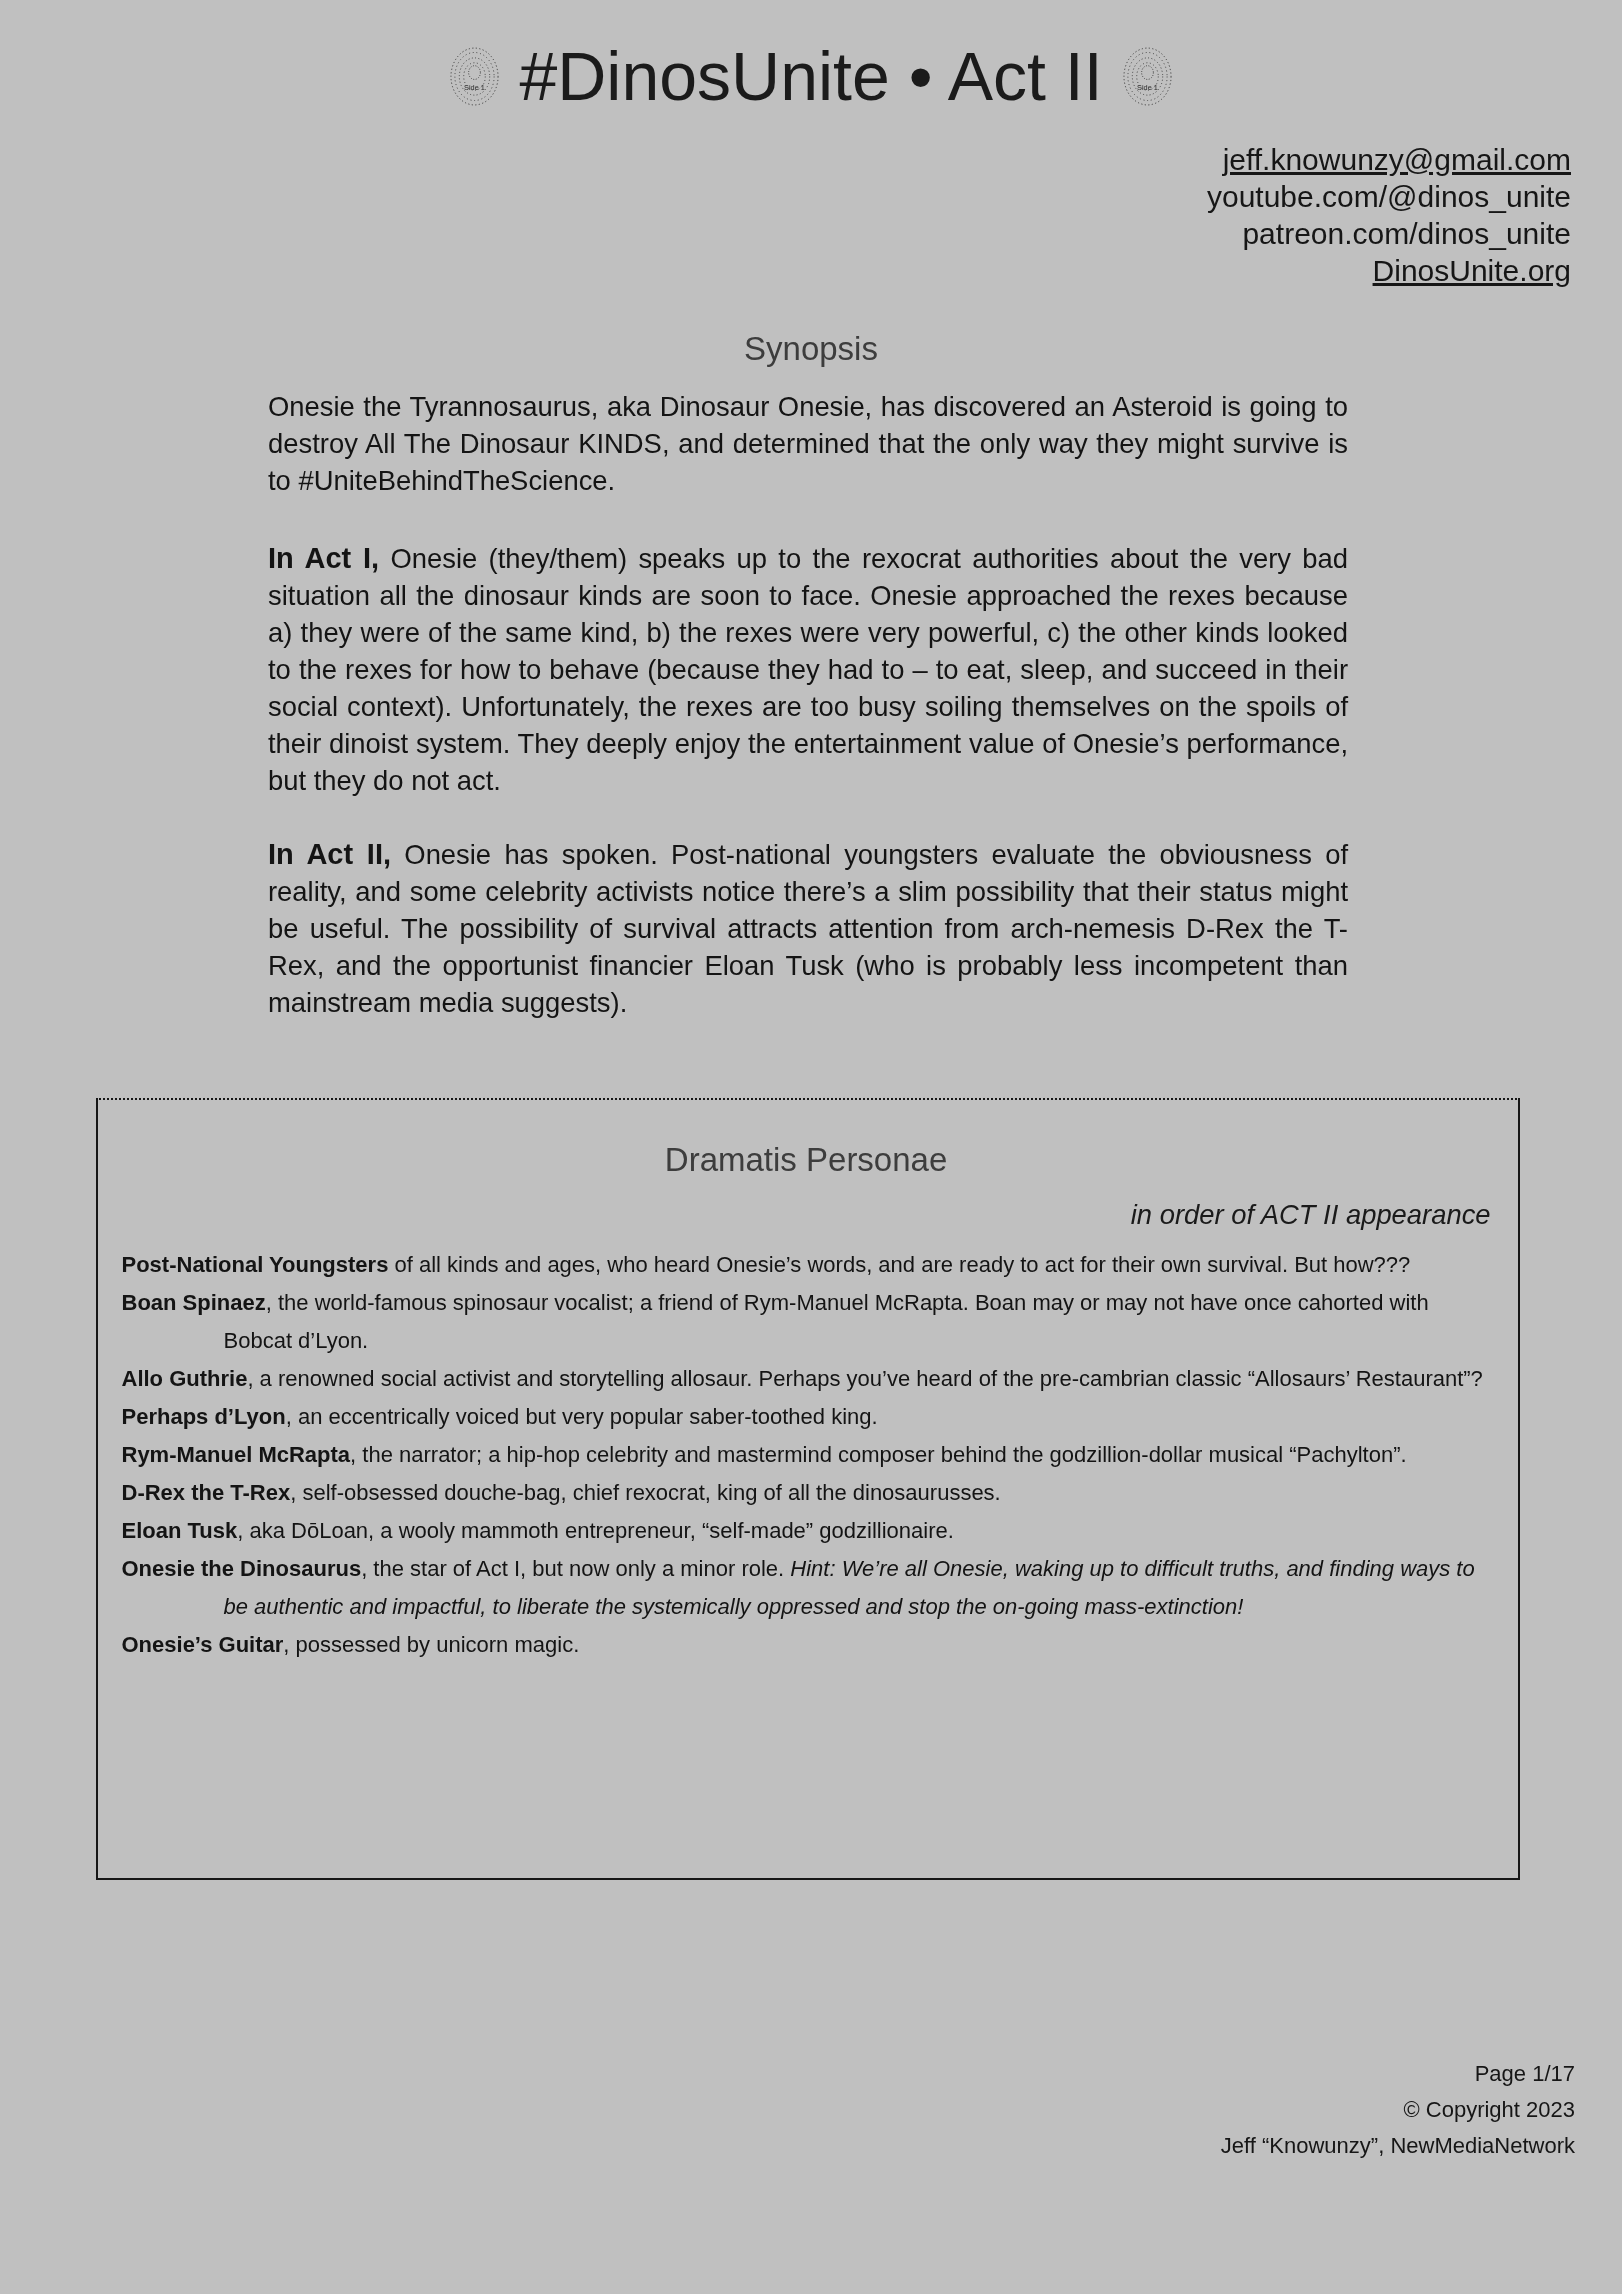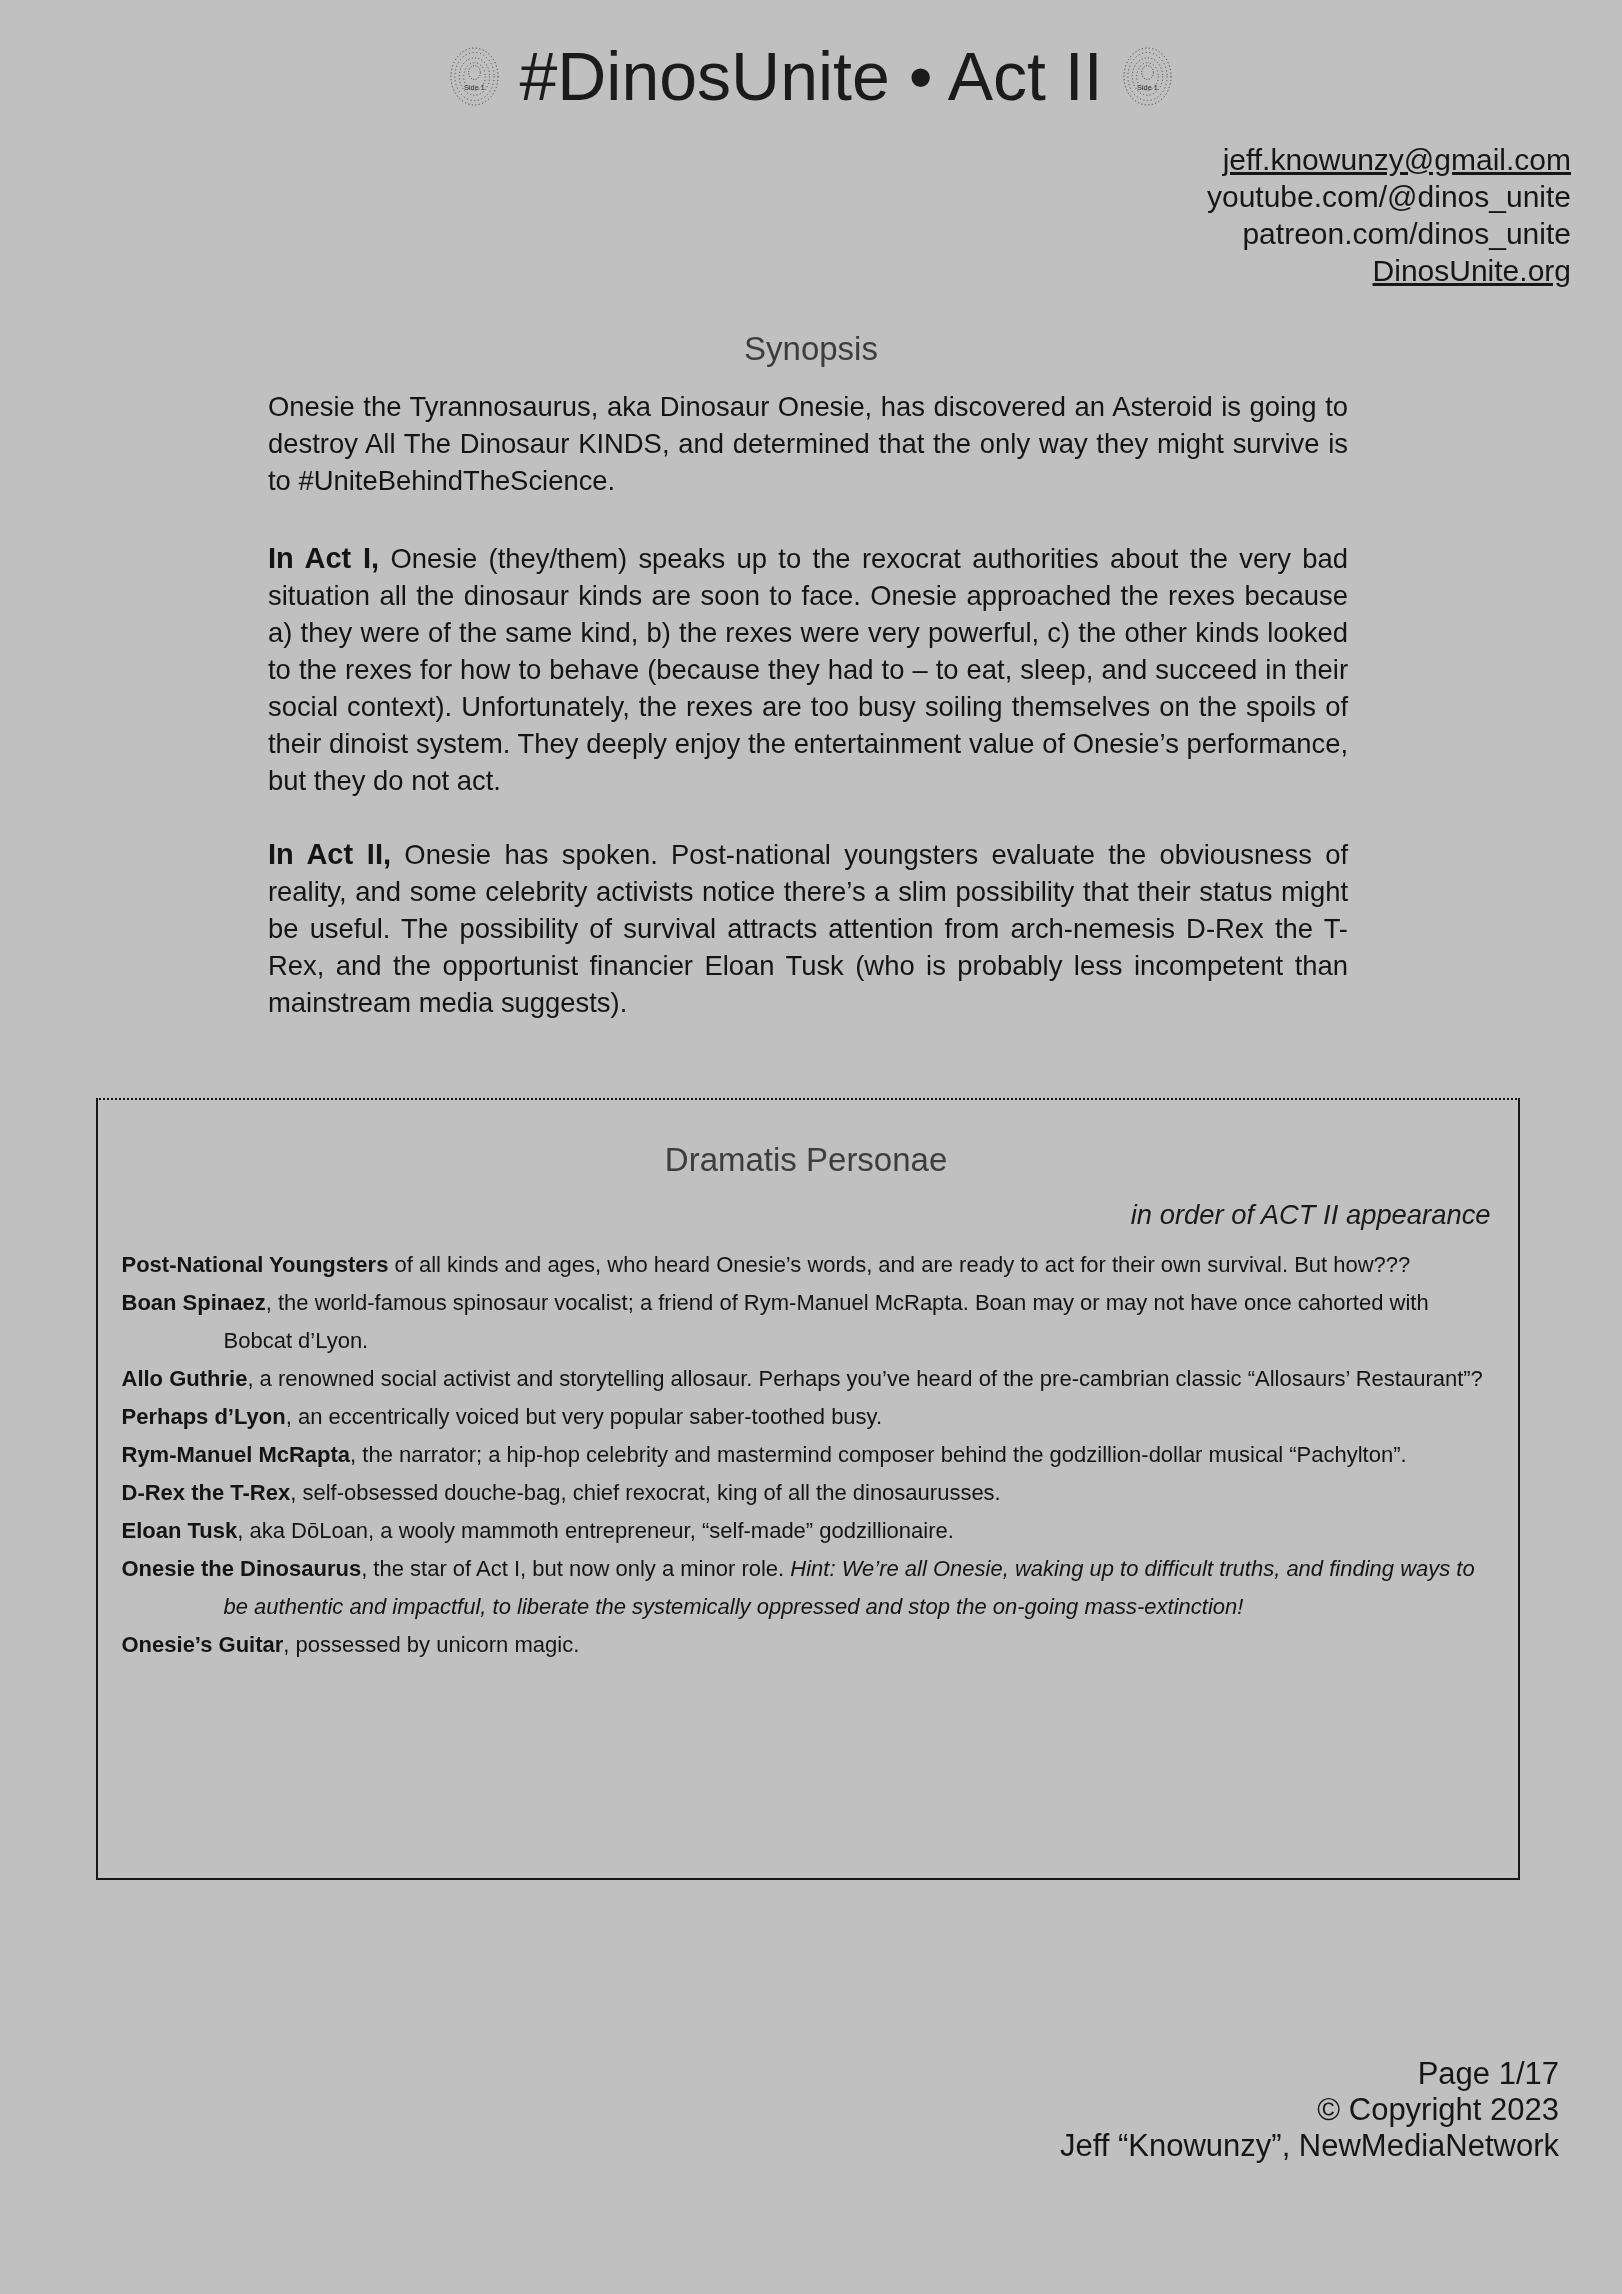--- a/index.html
+++ b/index.html
@@ -52,22 +52,22 @@
   }
   .order-note{
     margin-top:19.6px;text-align:right;font-style:italic;font-size:27.4px;color:#1a1a1a;
   }
   .char-list{margin-top:15.7px;font-size:22px;line-height:38px;}
   .char{padding-left:102px;text-indent:-102px;}
   .char .b{font-weight:bold;}
   .char .i{font-style:italic;}
   
   .footer{
-    position:absolute;top:2056px;right:63px;
-    text-align:right;font-size:31px;line-height:36px;color:#161616;
+    position:absolute;top:2056px;right:47px;
+    text-align:right;font-size:22px;line-height:36px;color:#161616;
   }
   .footer div{display:block;}
 </style>
 </head>
 <body>
 
 <div class="title-row">
   <svg class="record" width="51" height="61" viewBox="0 0 52 62">
     <g stroke="#3c3c3c" fill="none" stroke-width="1">
       <ellipse cx="26" cy="31" rx="24" ry="29" stroke-dasharray="1.2 2.4"></ellipse>
@@ -106,21 +106,21 @@
 
 <p class="para p3"><span class="lead">In Act II,</span><span> Onesie has spoken. Post-national youngsters evaluate the obviousness of reality, and some celebrity activists notice there’s a slim possibility that their status might be useful. The possibility of survival attracts attention from arch-nemesis D-Rex the T-Rex, and the opportunist financier Eloan Tusk (who is probably less incompetent than mainstream media suggests).</span></p>
 
 <div class="box">
   <h2 class="box-h">Dramatis Personae</h2>
   <div class="order-note">in order of ACT II appearance</div>
   <div class="char-list">
     <div class="char"><span class="b">Post-National Youngsters</span><span> of all kinds and ages, who heard Onesie’s words, and are ready to act for their own survival. But how???</span></div>
     <div class="char"><span class="b">Boan Spinaez</span><span>, the world-famous spinosaur vocalist; a friend of Rym-Manuel McRapta. Boan may or may not have once cahorted with Bobcat d’Lyon.</span></div>
     <div class="char"><span class="b">Allo Guthrie</span><span>, a renowned social activist and storytelling allosaur. Perhaps you’ve heard of the pre-cambrian classic “Allosaurs’ Restaurant”?</span></div>
-    <div class="char"><span class="b">Perhaps d’Lyon</span><span>, an eccentrically voiced but very popular saber-toothed busy.</span></div>
+    <div class="char"><span class="b">Perhaps d’Lyon</span><span>, an eccentrically voiced but very popular saber-toothed king.</span></div>
     <div class="char"><span class="b">Rym-Manuel McRapta</span><span>, the narrator; a hip-hop celebrity and mastermind composer behind the godzillion-dollar musical “Pachylton”.</span></div>
     <div class="char"><span class="b">D-Rex the T-Rex</span><span>, self-obsessed douche-bag, chief rexocrat, king of all the dinosaurusses.</span></div>
     <div class="char"><span class="b">Eloan Tusk</span><span>, aka DōLoan, a wooly mammoth entrepreneur, “self-made” godzillionaire.</span></div>
     <div class="char"><span class="b">Onesie the Dinosaurus</span><span>, the star of Act I, but now only a minor role. </span><span class="i">Hint: We’re all Onesie, waking up to difficult truths, and finding ways to be authentic and impactful, to liberate the systemically oppressed and stop the on-going mass-extinction!</span></div>
     <div class="char"><span class="b">Onesie’s Guitar</span><span>, possessed by unicorn magic.</span></div>
   </div>
 </div>
 
 <div class="footer">
   <div>Page 1/17</div>

